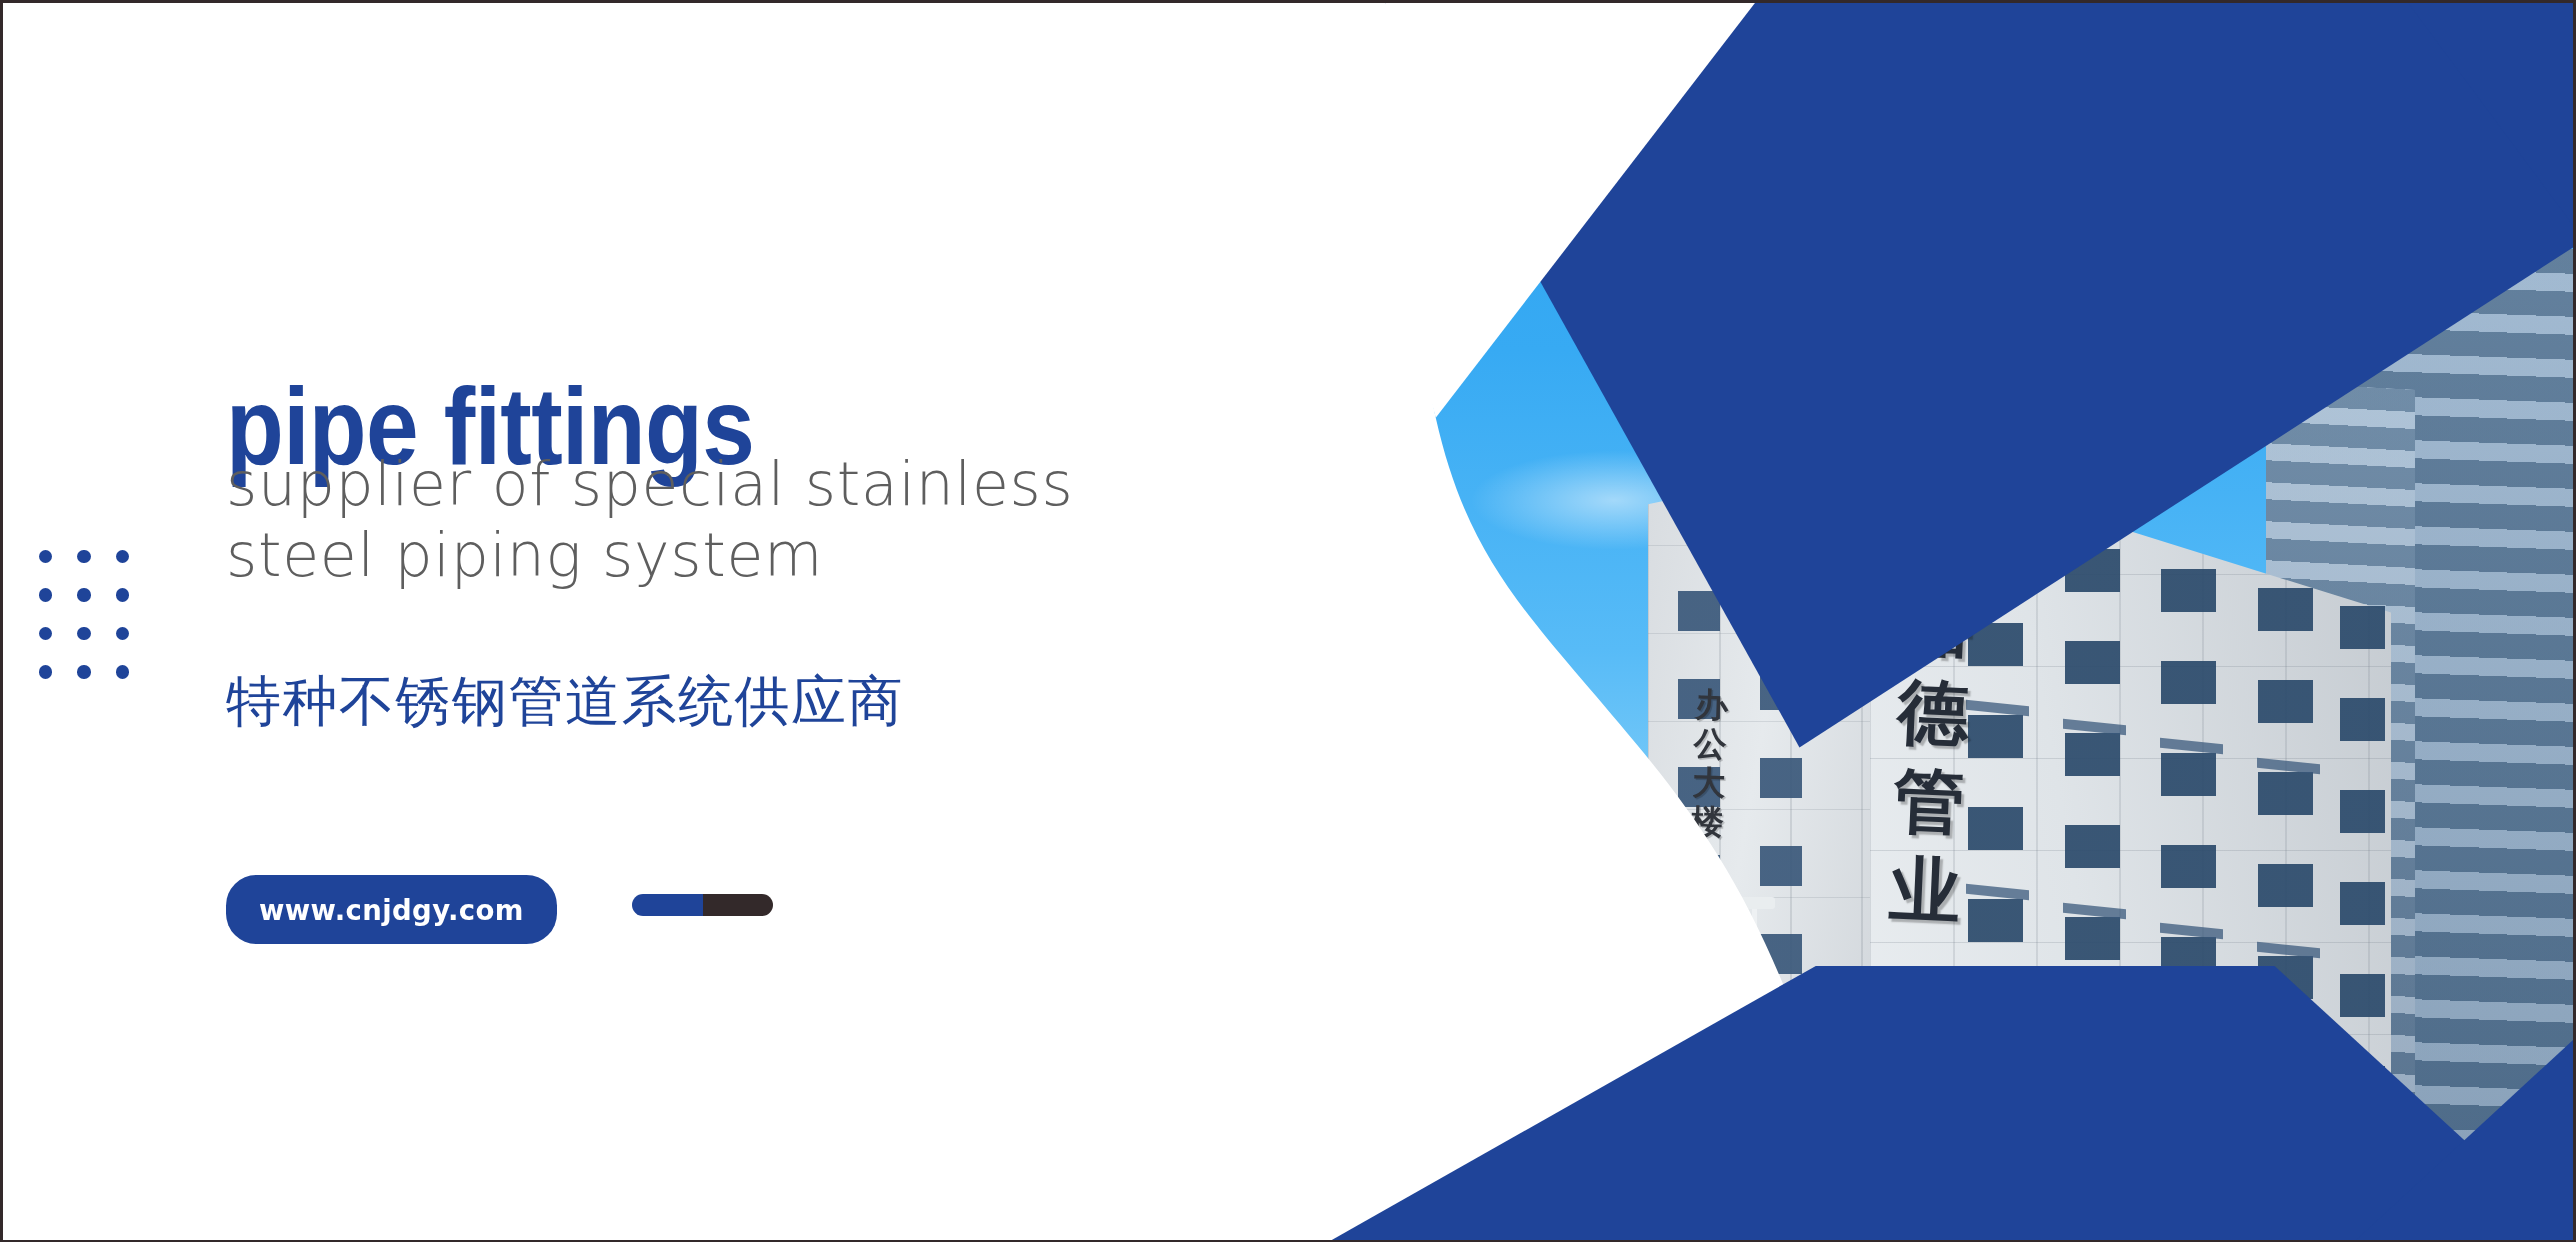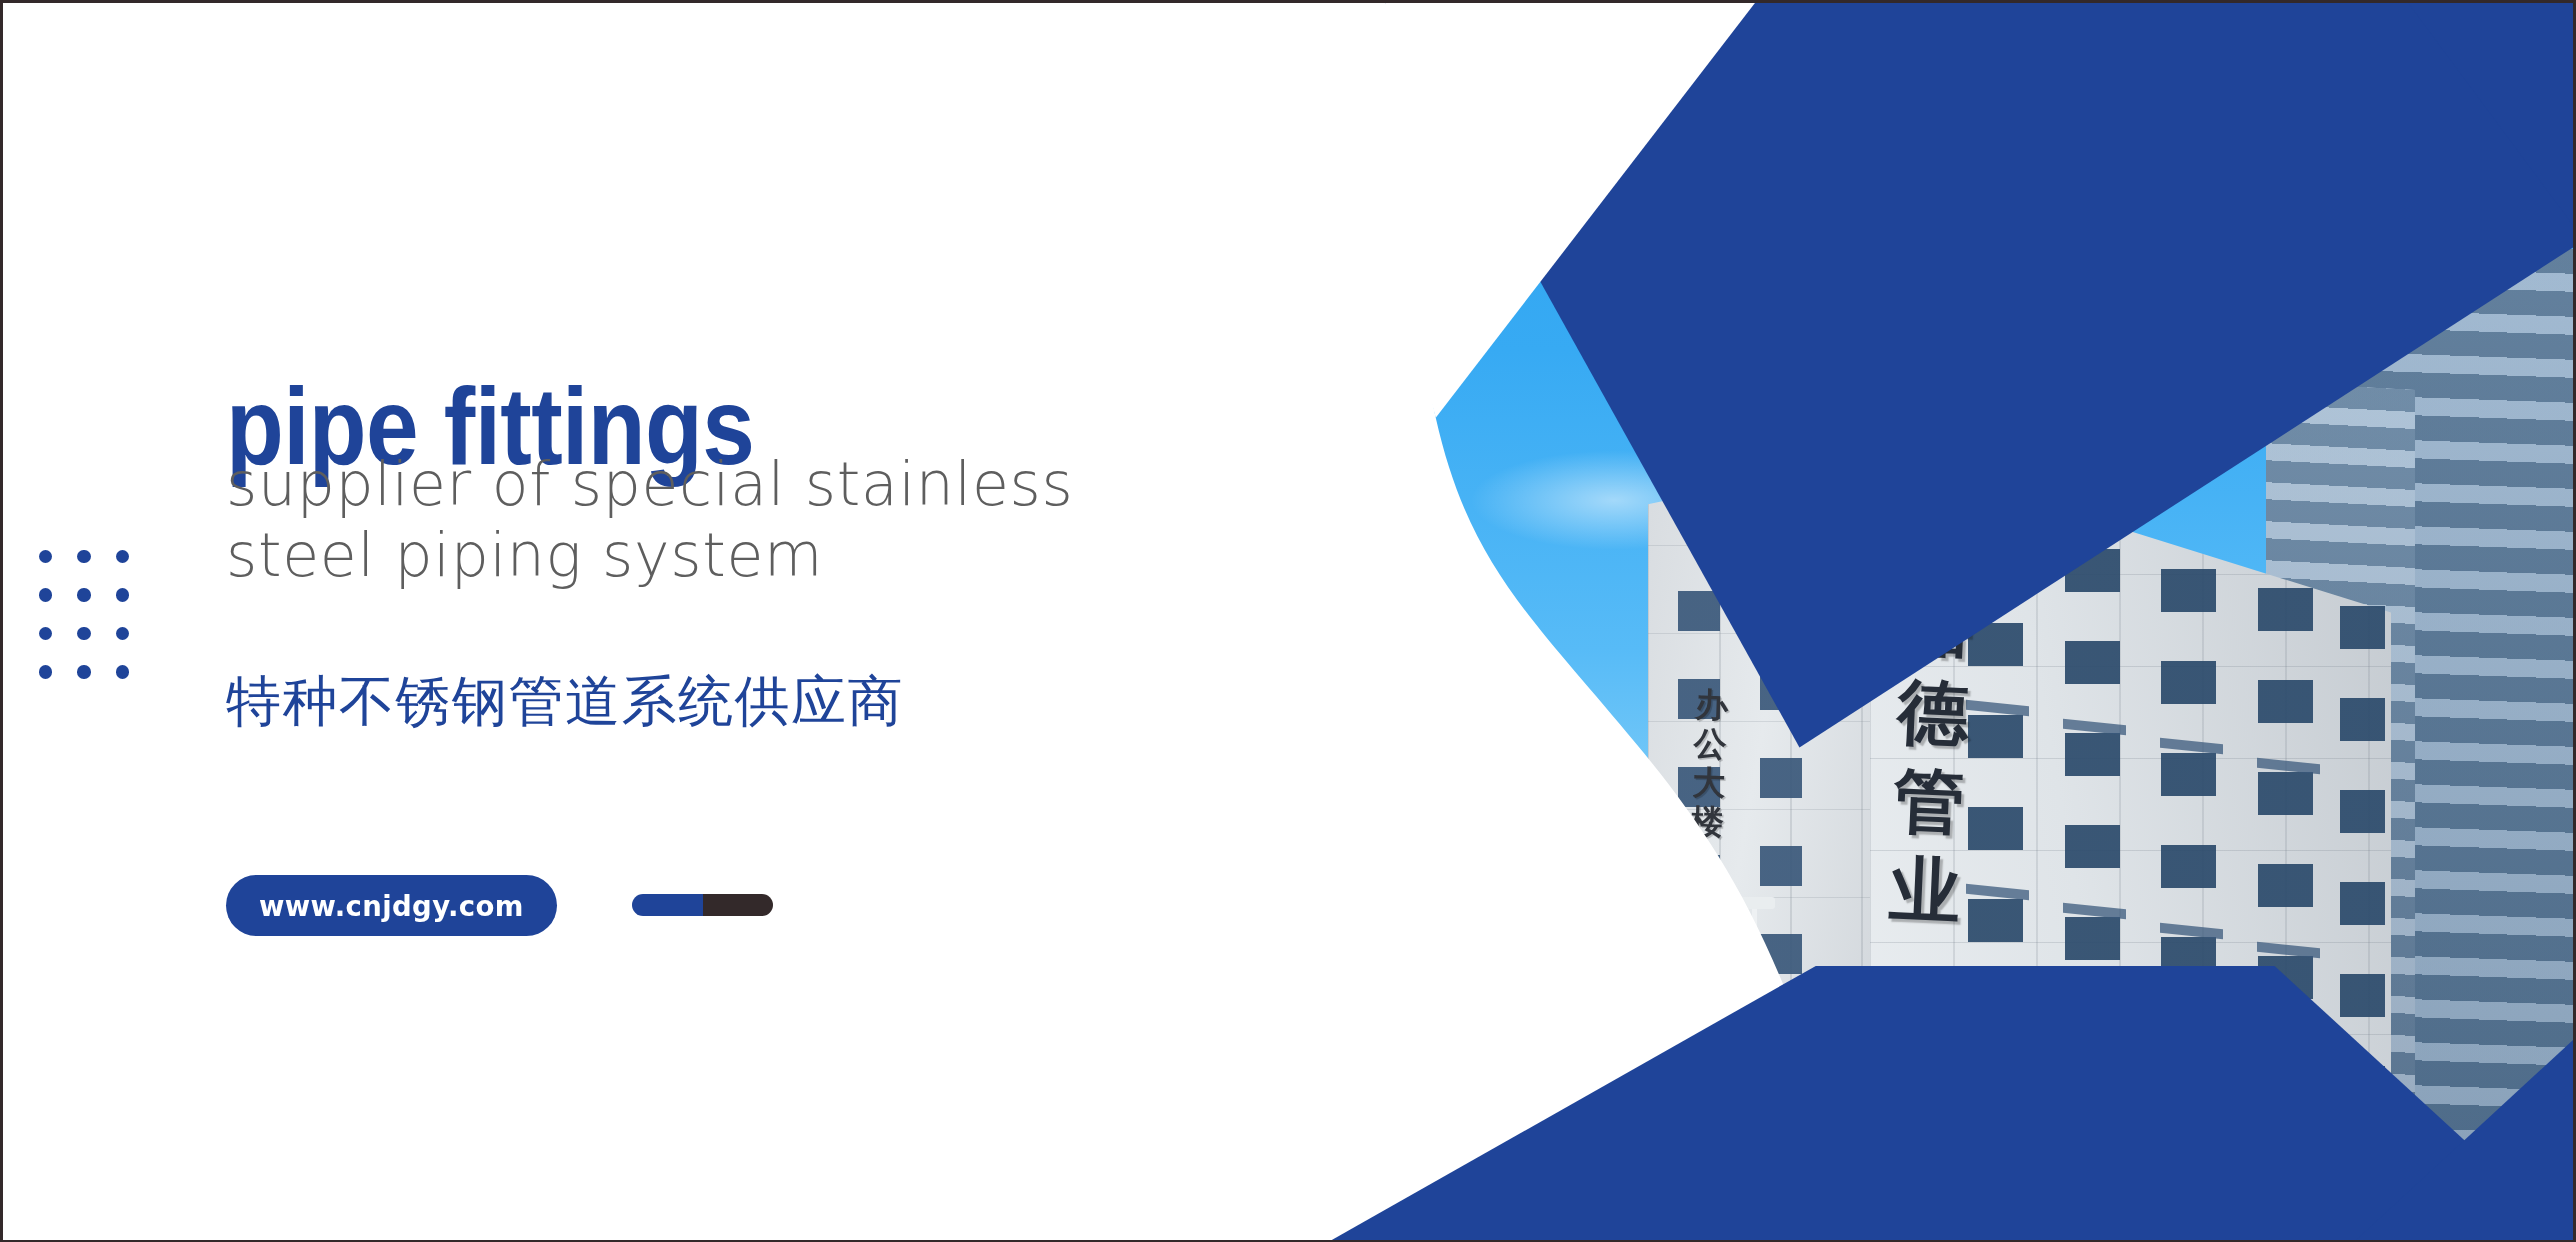--- a/index.html
+++ b/index.html
@@ -244,21 +244,21 @@
     font-family:"DejaVu Sans",sans-serif;
     font-weight:normal;
     font-size:55px;
     letter-spacing:1.5px;
     white-space:nowrap;
   }
   .url-pill{
     position:absolute;
     left:223px; top:872px;
     min-width:298px;
-    height:61px;
+    height:69px;
     border-radius:30.5px;
     background:#1f4499;
     color:#ffffff;
     font-family:"DejaVu Sans",sans-serif;
     font-size:27.5px;
     font-weight:bold;
     letter-spacing:0.4px;
     display:flex;align-items:center;justify-content:center;
     padding:0 33px;
     box-sizing:border-box;

